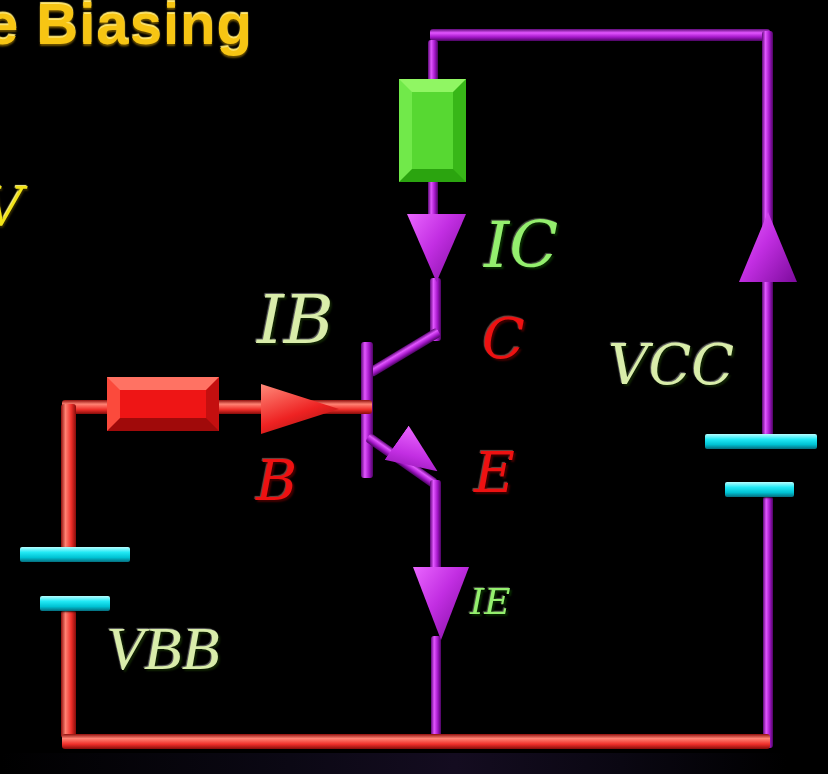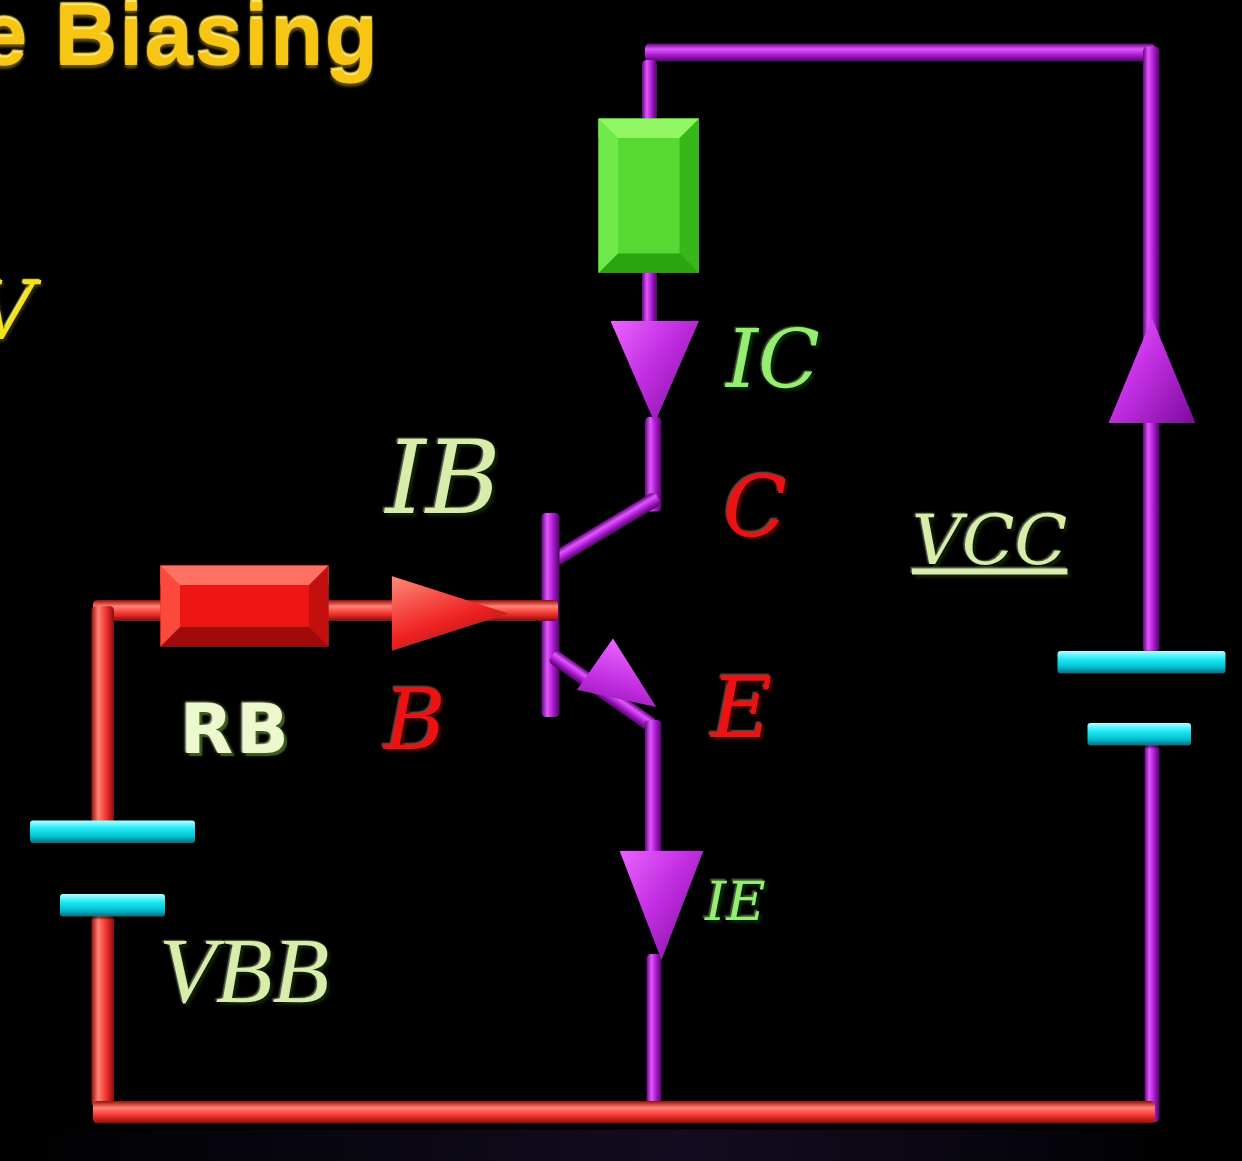--- a/index.html
+++ b/index.html
@@ -87,24 +87,23 @@
   <div class="plate" style="left:20px;top:547px;width:110px;height:15px;"></div>
   <div class="plate" style="left:40px;top:596px;width:70px;height:15px;"></div>
 
   <div class="arrow ar-down-p" style="left:407px;top:214px;width:59px;height:68px;"></div>
   <div class="arrow ar-down-p" style="left:413px;top:567px;width:56px;height:73px;"></div>
   <div class="arrow ar-up-p" style="left:739px;top:212px;width:58px;height:70px;"></div>
   <div class="arrow ar-right-r" style="left:261px;top:384px;width:78px;height:50px;"></div>
   <div class="arrow ar-right-r" style="left:392px;top:436px;width:50px;height:42px;transform:rotate(35deg);
        background:linear-gradient(160deg,#ea66ff 0%,#c22ee2 50%,#7c0b9c 100%);"></div>
 
-  <div class="lbl script brightgreen" style="left:484px;top:212px;font-size:54px;">IC</div>
+  <div class="lbl script brightgreen" style="left:484px;top:212px;font-size:64px;">IC</div>
   <div class="lbl script redscript" style="left:482px;top:310px;font-size:56px;">C</div>
   <div class="lbl script palegreen" style="left:257px;top:284px;font-size:68px;">IB</div>
-  <div class="lbl hand handgreen" style="left:120px;top:462px;font-size:46px;">RB</div>
   <div class="lbl script redscript" style="left:256px;top:452px;font-size:56px;">B</div>
   <div class="lbl script redscript" style="left:474px;top:444px;font-size:56px;">E</div>
   <div class="lbl script brightgreen" style="left:470px;top:583px;font-size:36px;">IE</div>
-  <div class="lbl script palegreen" style="left:608px;top:336px;font-size:46px;text-decoration:underline;">VCC</div>
+  <div class="lbl script palegreen" style="left:608px;top:336px;font-size:56px;">VCC</div>
   <div class="lbl script palegreen" style="left:106px;top:616px;font-size:62px;font-family:Liberation Serif, serif;">VBB</div>
 
   <div class="bottom-band"></div>
 </div>
 
 </body></html>

